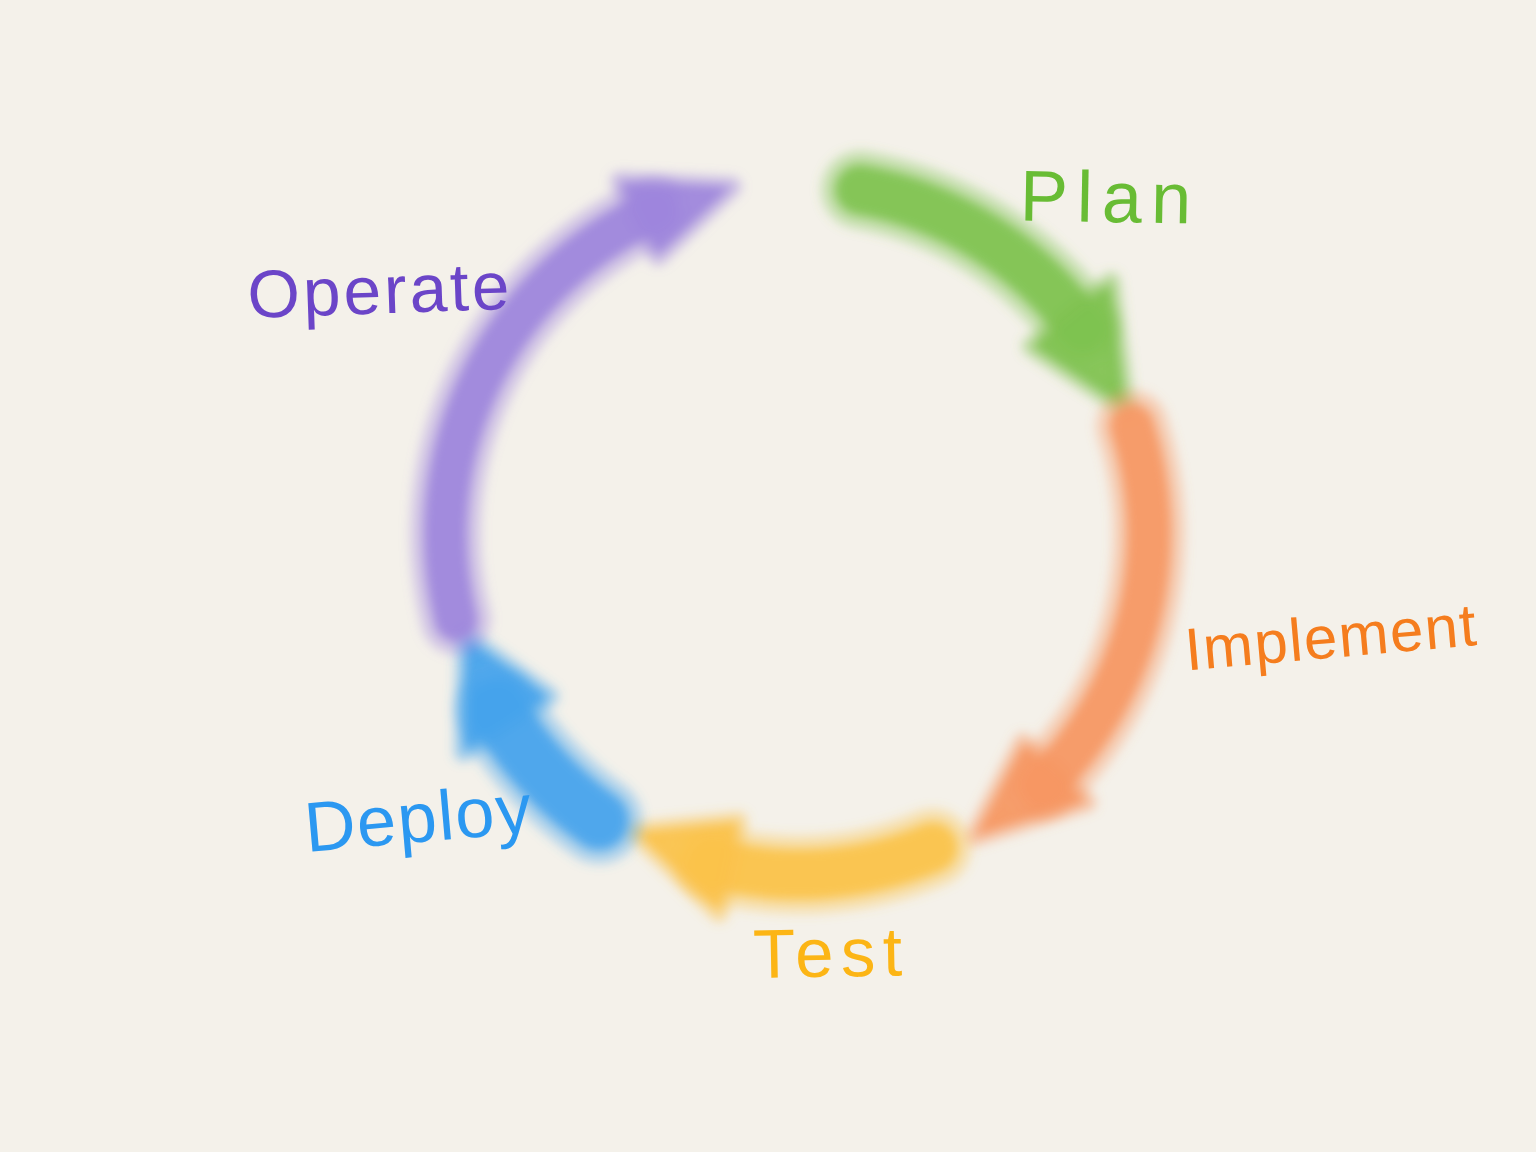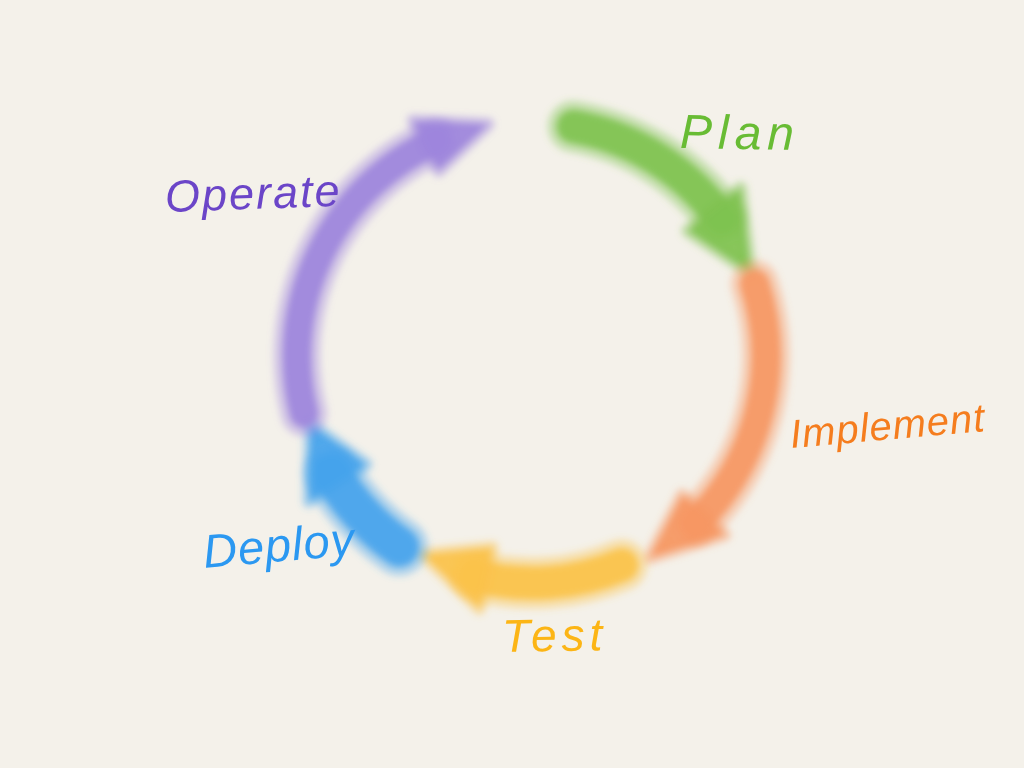--- a/index.html
+++ b/index.html
@@ -7,21 +7,20 @@
     margin: 0;
     padding: 0;
     width: 1024px;
     height: 768px;
     overflow: hidden;
   }
   #canvas {
     position: relative;
     width: 1024px;
     height: 768px;
-    font-style: italic;
   }
   #cycle-svg {
     position: absolute;
     left: 0;
     top: 0;
   }
   .step-label {
     position: absolute;
     font-family: "Liberation Sans", sans-serif;
     white-space: nowrap;

